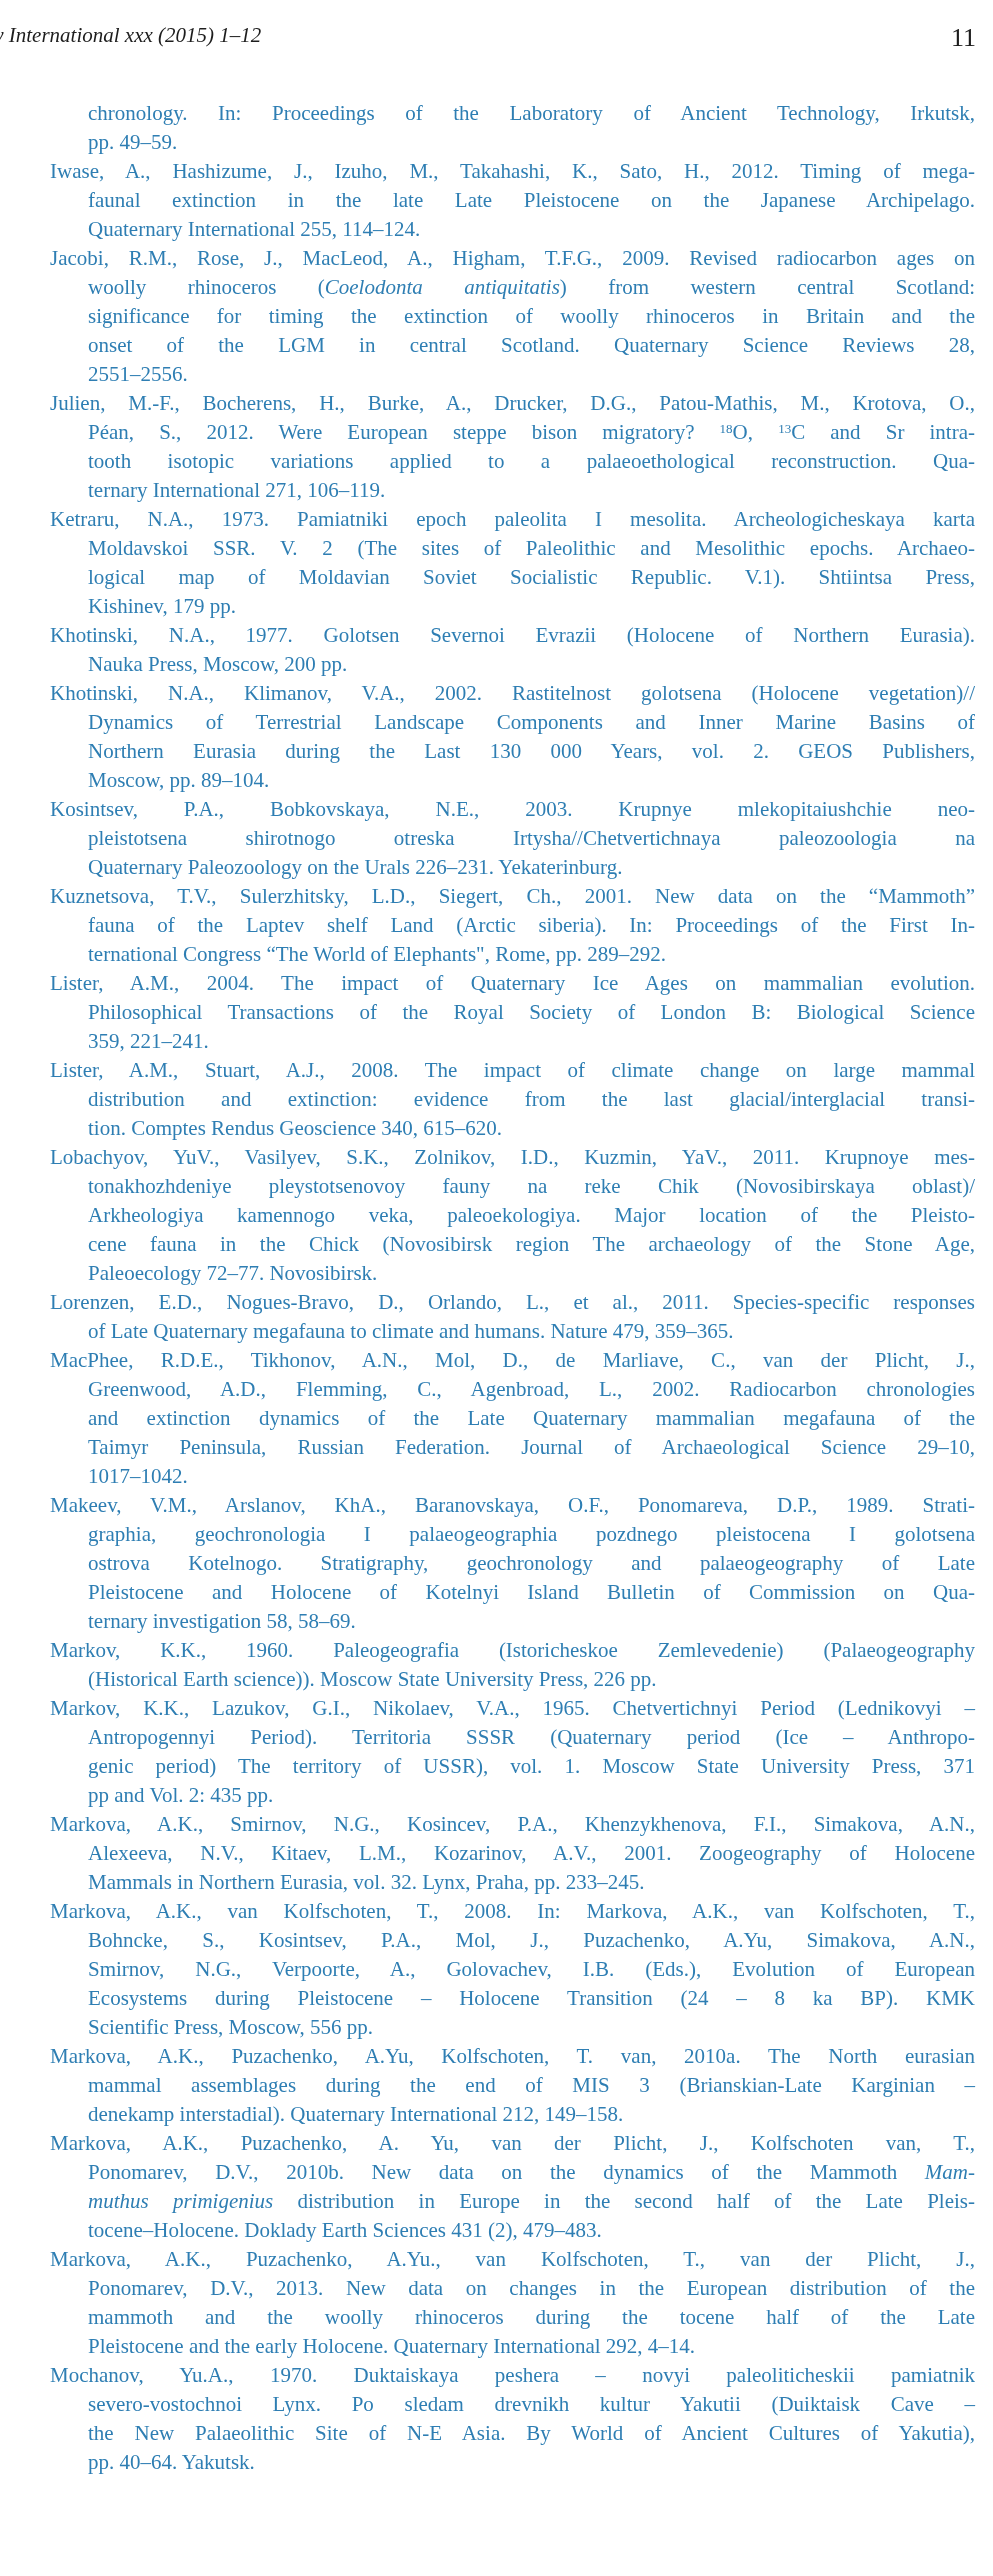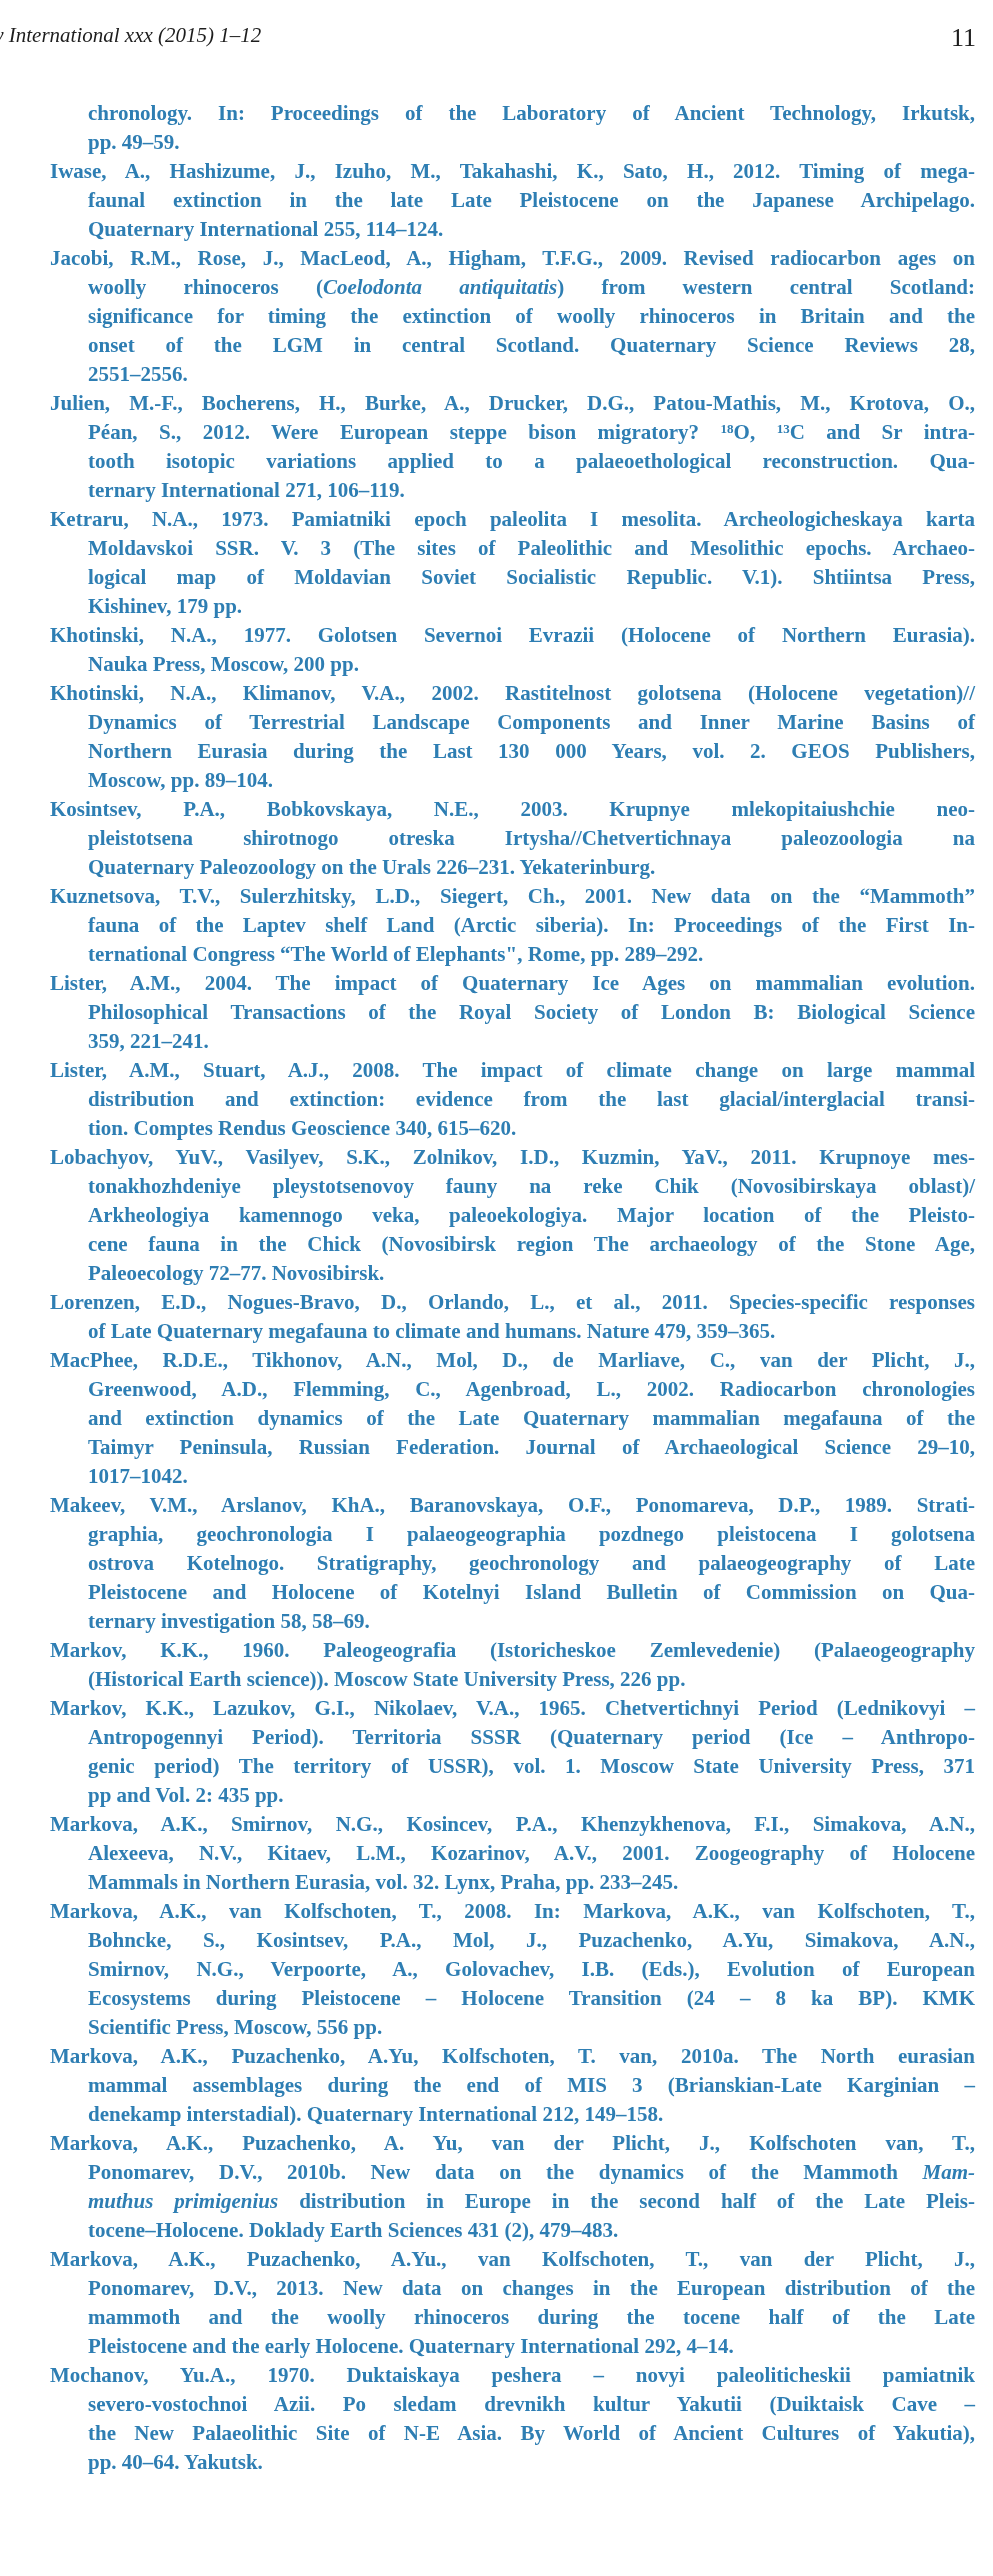--- a/index.html
+++ b/index.html
@@ -32,21 +32,21 @@
   }
   .refs {
     position: absolute;
     left: 50px;
     top: 99px;
     width: 925px;
     font-size: 21px;
     line-height: 29px;
     color: #2e7eb3;
   }
-  .ref { margin: 0; font-weight: bold; }
+  .ref { margin: 0; }
   .line {
     text-align: justify;
     text-align-last: justify;
     text-justify: inter-word;
     white-space: nowrap;
   }
   .line.end {
     text-align: left;
     text-align-last: left;
   }
@@ -85,21 +85,21 @@
         <div class="line ind end">2551–2556.</div>
       </div>
       <div class="ref">
         <div class="line">Julien, M.-F., Bocherens, H., Burke, A., Drucker, D.G., Patou-Mathis, M., Krotova, O.,</div>
         <div class="line ind">Péan, S., 2012. Were European steppe bison migratory? <span class="sup">18</span>O, <span class="sup">13</span>C and Sr intra-</div>
         <div class="line ind">tooth isotopic variations applied to a palaeoethological reconstruction. Qua-</div>
         <div class="line ind end">ternary International 271, 106–119.</div>
       </div>
       <div class="ref">
         <div class="line">Ketraru, N.A., 1973. Pamiatniki epoch paleolita I mesolita. Archeologicheskaya karta</div>
-        <div class="line ind">Moldavskoi SSR. V. 3 (The sites of Paleolithic and Mesolithic epochs. Archaeo-</div>
+        <div class="line ind">Moldavskoi SSR. V. 2 (The sites of Paleolithic and Mesolithic epochs. Archaeo-</div>
         <div class="line ind">logical map of Moldavian Soviet Socialistic Republic. V.1). Shtiintsa Press,</div>
         <div class="line ind end">Kishinev, 179 pp.</div>
       </div>
       <div class="ref">
         <div class="line">Khotinski, N.A., 1977. Golotsen Severnoi Evrazii (Holocene of Northern Eurasia).</div>
         <div class="line ind end">Nauka Press, Moscow, 200 pp.</div>
       </div>
       <div class="ref">
         <div class="line">Khotinski, N.A., Klimanov, V.A., 2002. Rastitelnost golotsena (Holocene vegetation)//</div>
         <div class="line ind">Dynamics of Terrestrial Landscape Components and Inner Marine Basins of</div>
@@ -185,19 +185,19 @@
         <div class="line ind end">tocene–Holocene. Doklady Earth Sciences 431 (2), 479–483.</div>
       </div>
       <div class="ref">
         <div class="line">Markova, A.K., Puzachenko, A.Yu., van Kolfschoten, T., van der Plicht, J.,</div>
         <div class="line ind">Ponomarev, D.V., 2013. New data on changes in the European distribution of the</div>
         <div class="line ind">mammoth and the woolly rhinoceros during the tocene half of the Late</div>
         <div class="line ind end">Pleistocene and the early Holocene. Quaternary International 292, 4–14.</div>
       </div>
       <div class="ref">
         <div class="line">Mochanov, Yu.A., 1970. Duktaiskaya peshera – novyi paleoliticheskii pamiatnik</div>
-        <div class="line ind">severo-vostochnoi Azii. Po sledam drevnikh kultur Yakutii (Duiktaisk Cave –</div>
+        <div class="line ind">severo-vostochnoi Lynx. Po sledam drevnikh kultur Yakutii (Duiktaisk Cave –</div>
         <div class="line ind">the New Palaeolithic Site of N-E Asia. By World of Ancient Cultures of Yakutia),</div>
         <div class="line ind end">pp. 40–64. Yakutsk.</div>
       </div>
     </div>
 </div>
 
 
 </body></html>

